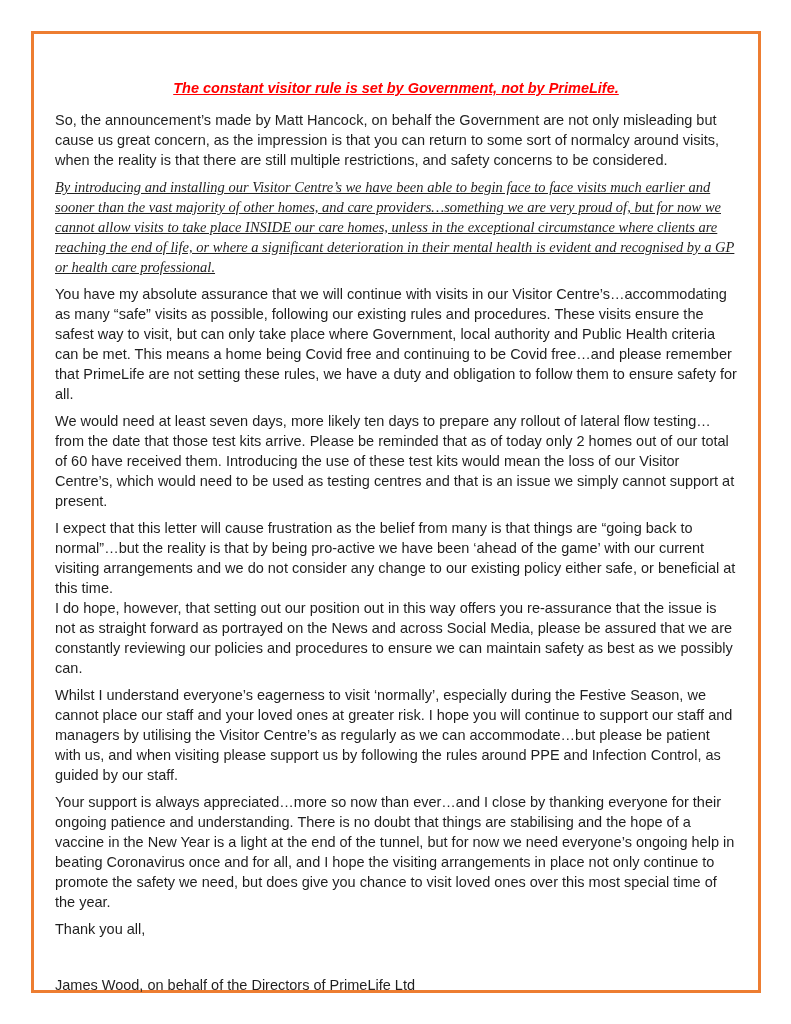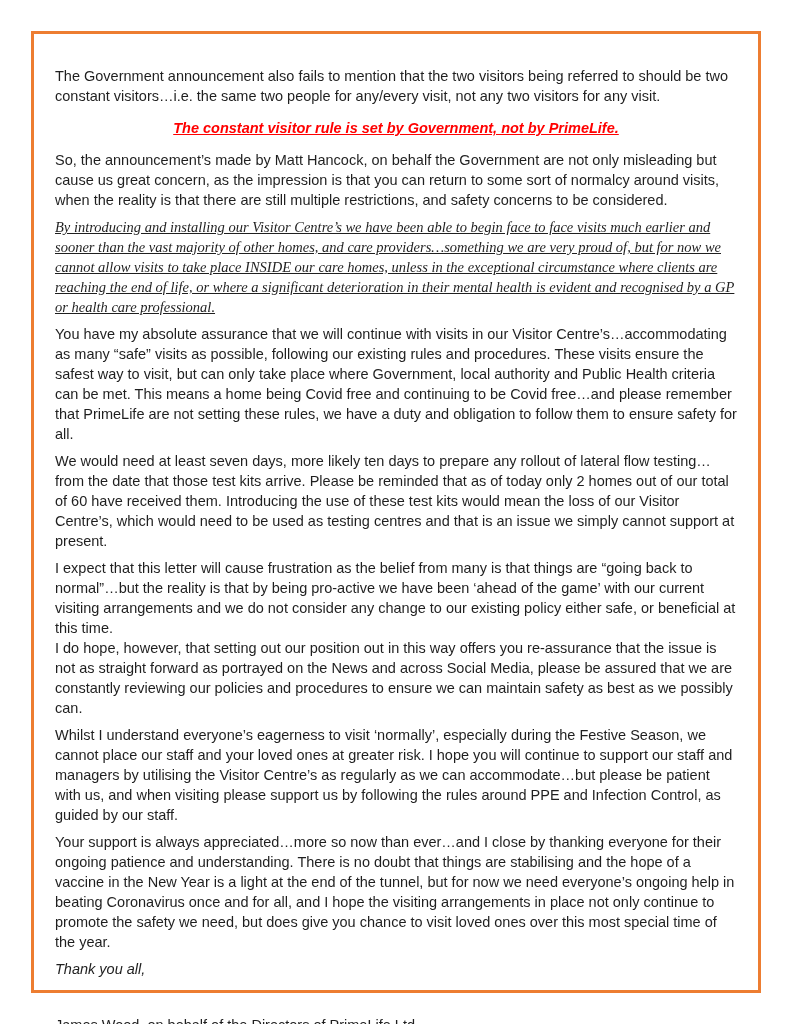--- a/index.html
+++ b/index.html
@@ -47,31 +47,29 @@
     text-decoration: underline;
     margin: 12px 0 12px 0 !important;
   }
   .underlined-italic {
     font-style: italic;
     text-decoration: underline;
     font-family: Liberation Serif, serif;
   }
   .closing {
     margin-bottom: 36px !important;
-    font-style: italic;
   }
 </style>
 </head>
 <body>
 
 <div class="page">
   <div class="border-frame">
     <div class="content">
 
-      <p>The Government announcement also fails to mention that the two visitors being referred to should be two constant visitors…i.e. the same two people for any/every visit, not any two visitors for any visit.</p>
 
       <p class="rule-heading">The constant visitor rule is set by Government, not by PrimeLife.</p>
 
       <p>So, the announcement’s made by Matt Hancock, on behalf the Government are not only misleading but cause us great concern, as the impression is that you can return to some sort of normalcy around visits, when the reality is that there are still multiple restrictions, and safety concerns to be considered.</p>
 
       <p class="underlined-italic">By introducing and installing our Visitor Centre’s we have been able to begin face to face visits much earlier and sooner than the vast majority of other homes, and care providers…something we are very proud of, but for now we cannot allow visits to take place INSIDE our care homes, unless in the exceptional circumstance where clients are reaching the end of life, or where a significant deterioration in their mental health is evident and recognised by a GP or health care professional.</p>
 
       <p>You have my absolute assurance that we will continue with visits in our Visitor Centre’s…accommodating as many “safe” visits as possible, following our existing rules and procedures. These visits ensure the safest way to visit, but can only take place where Government, local authority and Public Health criteria can be met. This means a home being Covid free and continuing to be Covid free…and please remember that PrimeLife are not setting these rules, we have a duty and obligation to follow them to ensure safety for all.</p>
 
       <p>We would need at least seven days, more likely ten days to prepare any rollout of lateral flow testing…from the date that those test kits arrive. Please be reminded that as of today only 2 homes out of our total of 60 have received them. Introducing the use of these test kits would mean the loss of our Visitor Centre’s, which would need to be used as testing centres and that is an issue we simply cannot support at present.</p>

